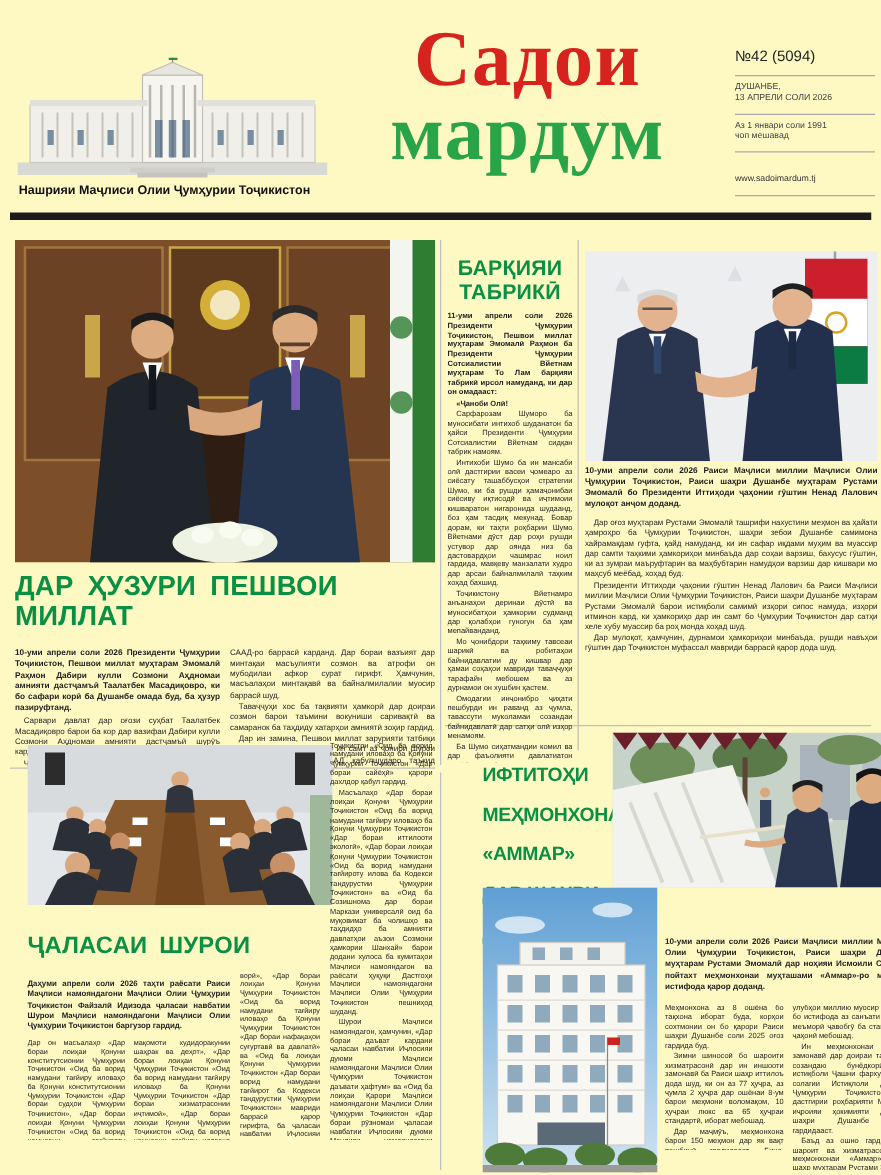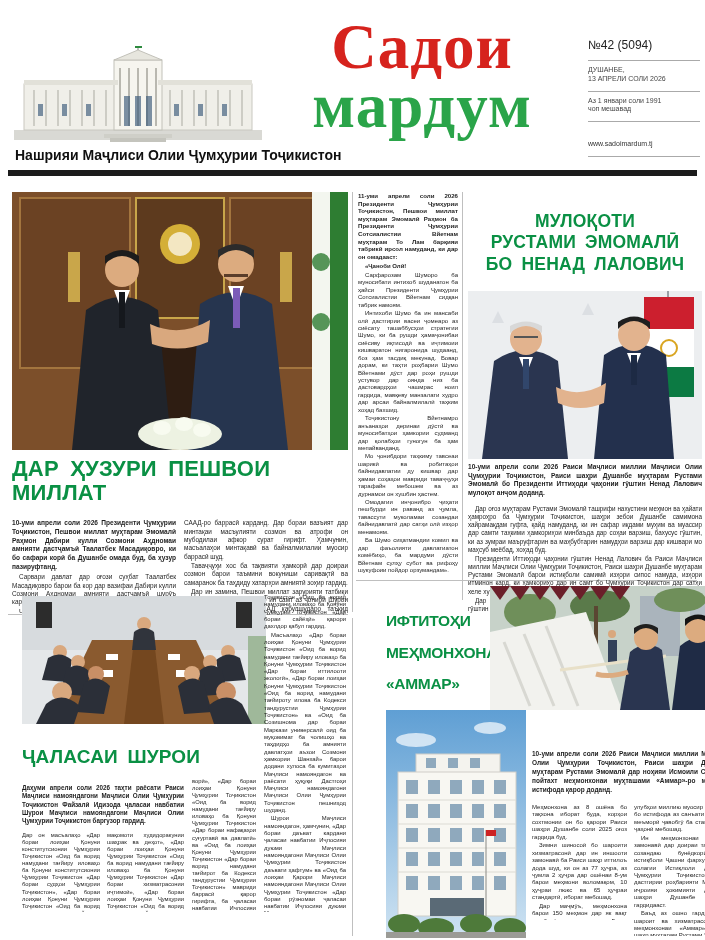--- a/index.html
+++ b/index.html
@@ -5,35 +5,35 @@
   :root{
     --masthead-red:#d6231d;
     --masthead-green:#2aa449;
     --headline-green:#0a9044;
     --rule-gray:#aaaaaa;
     --bar-black:#1c1c1c;
     --ink:#1e1e1e;
   }
   html,body{margin:0;padding:0;background:#e9e9e9;}
   #page{
-    position:relative;width:705px;height:940px;background:#ffffff;
+    position:relative;width:705px;height:940px;background:#fef9c3;
     margin:0 auto;overflow:hidden;
     font-family:"Liberation Sans",sans-serif;color:var(--ink);
   }
   
   .building{position:absolute;left:14px;top:46px;width:248px;height:100px;}
   .masthead{position:absolute;left:262px;top:18px;width:320px;height:155px;text-align:center;
     font-family:"Liberation Serif",serif;font-weight:700;line-height:0.94;}
   .masthead .m1{display:block;font-size:63px;color:var(--masthead-red);letter-spacing:1px;}
   .masthead .m2{display:block;font-size:63px;color:var(--masthead-green);letter-spacing:1px;}
   .issue-info{position:absolute;left:588px;top:38px;width:112px;font-size:7px;color:#444;line-height:1.25;}
   .ii-item{border-bottom:1px solid var(--rule-gray);padding:5px 0 7px;}
   .ii-no{font-size:12px;color:#222;padding-top:0;}
   .ii-web{padding-top:18px;color:#333;}
-  .subtitle{position:absolute;left:15px;top:147px;font-size:14px;font-weight:700;color:#101010;}
+  .subtitle{position:absolute;left:15px;top:147px;font-size:10px;font-weight:700;color:#101010;}
   .header-bar{position:absolute;left:8px;top:170px;width:689px;height:6px;background:var(--bar-black);}
   
   .headline{color:var(--headline-green);font-weight:700;letter-spacing:0.2px;}
   .headline span{display:block;}
   .lede{font-weight:700;text-align:justify;}
   .bodytxt{text-align:justify;}
   .bodytxt p{margin:0 0 1px;text-indent:7px;}
   .bodytxt p.noind{text-indent:0;}
   .vrule{position:absolute;width:1px;background:#bfbfbf;}
   .hrule{position:absolute;height:1px;background:#bfbfbf;}
@@ -198,39 +198,38 @@
       <div class="col bodytxt">
         <p class="noind">СААД-ро баррасӣ карданд. Дар бораи вазъият дар минтақаи масъулияти созмон ва атрофи он мубодилаи афкор сурат гирифт. Ҳамчунин, масъалаҳои минтақавӣ ва байналмилалии муосир баррасӣ шуд.</p>
         <p>Таваҷҷуҳи хос ба тақвияти ҳамкорӣ дар доираи созмон барои таъмини вокуниши саривақтӣ ва самаранок ба таҳдиду хатарҳои амниятӣ зоҳир гардид.</p>
         <p>Дар ин замина, Пешвои миллат зарурияти татбиқи ҳамаҷонибаи қарорҳои дар ин самт аз ҷониби Шурои амнияти дастҷамъии СААД қабулшударо таъкид намуданд.</p>
 
       </div>
     </div>
   </section>
 
   <section class="a2">
+    <h2 class="headline">
+      <span>БАРҚИЯИ</span>
+      <span>ТАБРИКӢ</span>
+    </h2>
     <div class="bodytxt">
       <p class="lede noind">11-уми апрели соли 2026 Президенти Ҷумҳурии Тоҷикистон, Пешвои миллат муҳтарам Эмомалӣ Раҳмон ба Президенти Ҷумҳурии Сотсиалистии Вйетнам муҳтарам То Лам барқияи табрикӣ ирсол намуданд, ки дар он омадааст:</p>
       <p style="font-weight:700">«Ҷаноби Олӣ!</p>
       <p>Сарфарозам Шуморо ба муносибати интихоб шуданатон ба ҳайси Президенти Ҷумҳурии Сотсиалистии Вйетнам сидқан табрик намоям.</p>
       <p>Интихоби Шумо ба ин мансаби олӣ дастгирии васеи ҷомеаро аз сиёсату ташаббусҳои стратегии Шумо, ки ба рушди ҳамаҷонибаи сиёсиву иқтисодӣ ва иҷтимоии кишваратон нигаронида шудаанд, боз ҳам тасдиқ мекунад. Бовар дорам, ки таҳти роҳбарии Шумо Вйетнами дӯст дар роҳи рушди устувор дар оянда низ ба дастовардҳои чашмрас ноил гардида, мавқеву манзалати худро дар арсаи байналмилалӣ таҳким хоҳад бахшид.</p>
       <p>Тоҷикистону Вйетнамро анъанаҳои деринаи дӯстӣ ва муносибатҳои ҳамкории судманд дар қолабҳои гуногун ба ҳам мепайванданд.</p>
       <p>Мо ҷонибдори таҳкиму тавсеаи шарикӣ ва робитаҳои байнидавлатии ду кишвар дар ҳамаи соҳаҳои мавриди таваҷҷуҳи тарафайн мебошем ва аз дурнамои он хушбин ҳастем.</p>
       <p>Омодагии инҷонибро ҷиҳати пешбурди ин раванд аз ҷумла, тавассути муколамаи созандаи байнидавлатӣ дар сатҳи олӣ изҳор менамоям.</p>
       <p>Ба Шумо сиҳатмандии комил ва дар фаъолияти давлатиатон комёбиҳо, ба мардуми дӯсти Вйетнам сулҳу субот ва рифоҳу шукуфоии пойдор орзумандам».</p>
 
     </div>
   </section>
 
   <section class="a3">
-    <h2 class="headline">
-      <span>МУЛОҚОТИ</span>
-      <span>РУСТАМИ ЭМОМАЛӢ</span>
-      <span>БО НЕНАД ЛАЛОВИЧ</span>
-    </h2>
     <svg class="photo" width="234" height="168" viewBox="0 0 234 168" preserveAspectRatio="none">
       <rect width="234" height="168" fill="#eceef0"></rect>
       <g fill="#dcdfe3">
         <polygon points="30,20 36,32 24,32"></polygon>
           <polygon points="120,12 126,24 114,24"></polygon>
         <polygon points="60,70 66,82 54,82"></polygon>
           <polygon points="150,60 156,72 144,72"></polygon>
         <polygon points="90,120 96,132 84,132"></polygon>
       </g>
       <line x1="200" y1="0" x2="200" y2="168" stroke="#9aa0a6" stroke-width="2"></line>

